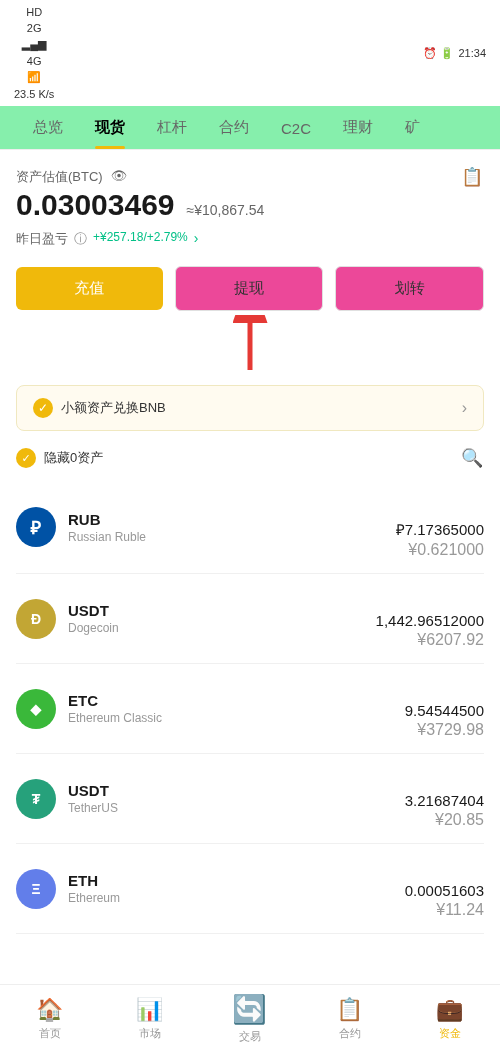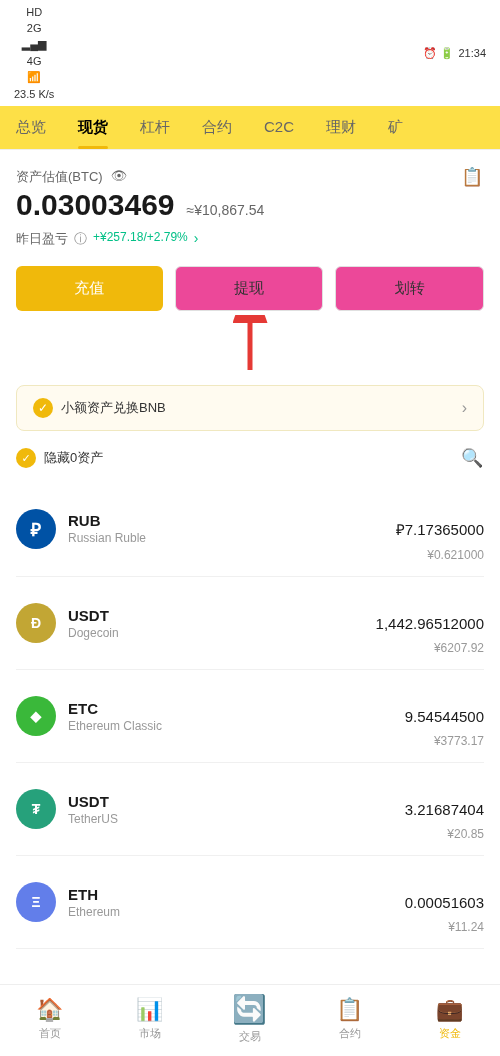--- a/index.html
+++ b/index.html
@@ -21,24 +21,24 @@
       background: #fff;
       font-size: 12px;
       color: #333;
     }
     .status-left { display: flex; align-items: center; gap: 4px; font-size: 11px; flex-direction: column; }
     .status-right { display: flex; align-items: center; gap: 4px; font-size: 11px; }
 
     
     .top-nav {
       display: flex;
-      align-items: flex-start;
-      padding: 0 0;
+      align-items: flex-end;
+      padding: 0 17px;
       border-bottom: 1px solid #eee;
-      background: #fde047;
+      background: #86efac;
       overflow-x: auto;
     }
     .nav-item {
       padding: 12px 16px;
       font-size: 15px;
       color: #666;
       white-space: nowrap;
       cursor: pointer;
       position: relative;
     }
@@ -100,20 +100,21 @@
     .pnl-arrow {
       color: #03C087;
       font-size: 14px;
     }
 
     
     .action-buttons {
       display: flex;
       gap: 12px;
       margin-top: 18px;
+      align-items: center;
     }
     .btn {
       flex: 1;
       padding: 12px 0;
       border-radius: 6px;
       font-size: 15px;
       font-weight: 500;
       border: none;
       cursor: pointer;
       text-align: center;
@@ -212,21 +213,21 @@
       font-size: 18px;
       font-weight: bold;
       color: #fff;
       flex-shrink: 0;
     }
     .asset-info { flex: 1; }
     .asset-name { font-size: 15px; font-weight: 600; color: #1a1a1a; }
     .asset-fullname { font-size: 12px; color: #999; margin-top: 2px; }
     .asset-amounts { text-align: right; }
     .asset-balance { font-size: 15px; color: #1a1a1a; font-weight: 500; margin-top: 24px; }
-    .asset-cny { font-size: 12px; color: #999; margin-top: 9px; }
+    .asset-cny { font-size: 16px; color: #999; margin-top: 2px; }
 
     
     .bottom-nav {
       position: fixed;
       bottom: 0;
       width: 500px;
       background: #fff;
       border-top: 1px solid #eee;
       display: flex;
       justify-content: space-around;
@@ -361,21 +362,21 @@
     </div>
 
     <div class="asset-item">
       <div class="asset-icon" style="background:#3AB83A;font-size:14px;">◆</div>
       <div class="asset-info">
         <div class="asset-name">ETC</div>
         <div class="asset-fullname">Ethereum Classic</div>
       </div>
       <div class="asset-amounts">
         <div class="asset-balance">9.54544500</div>
-        <div class="asset-cny">¥3773.17</div>
+        <div class="asset-cny">¥3729.98</div>
       </div>
     </div>
 
     <div class="asset-item">
       <div class="asset-icon" style="background:#26A17B;font-size:14px;">₮</div>
       <div class="asset-info">
         <div class="asset-name">USDT</div>
         <div class="asset-fullname">TetherUS</div>
       </div>
       <div class="asset-amounts">

